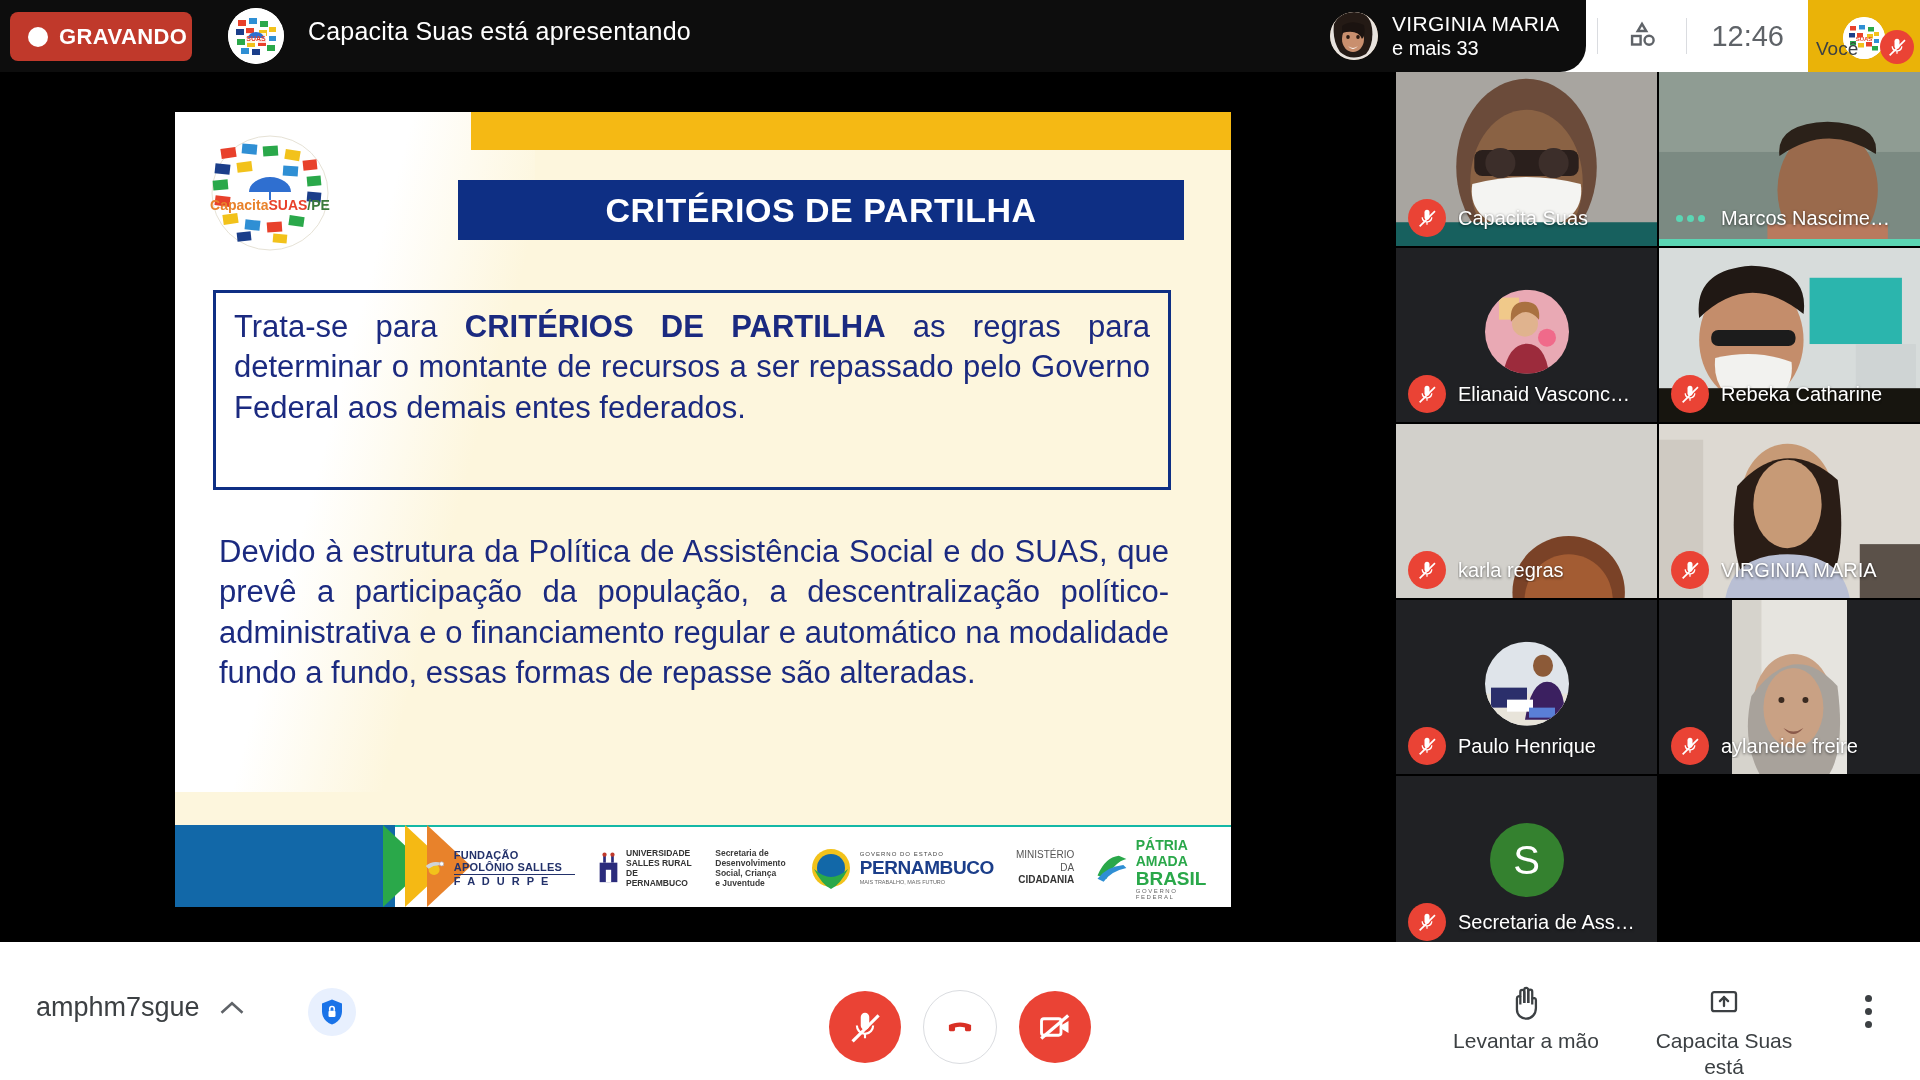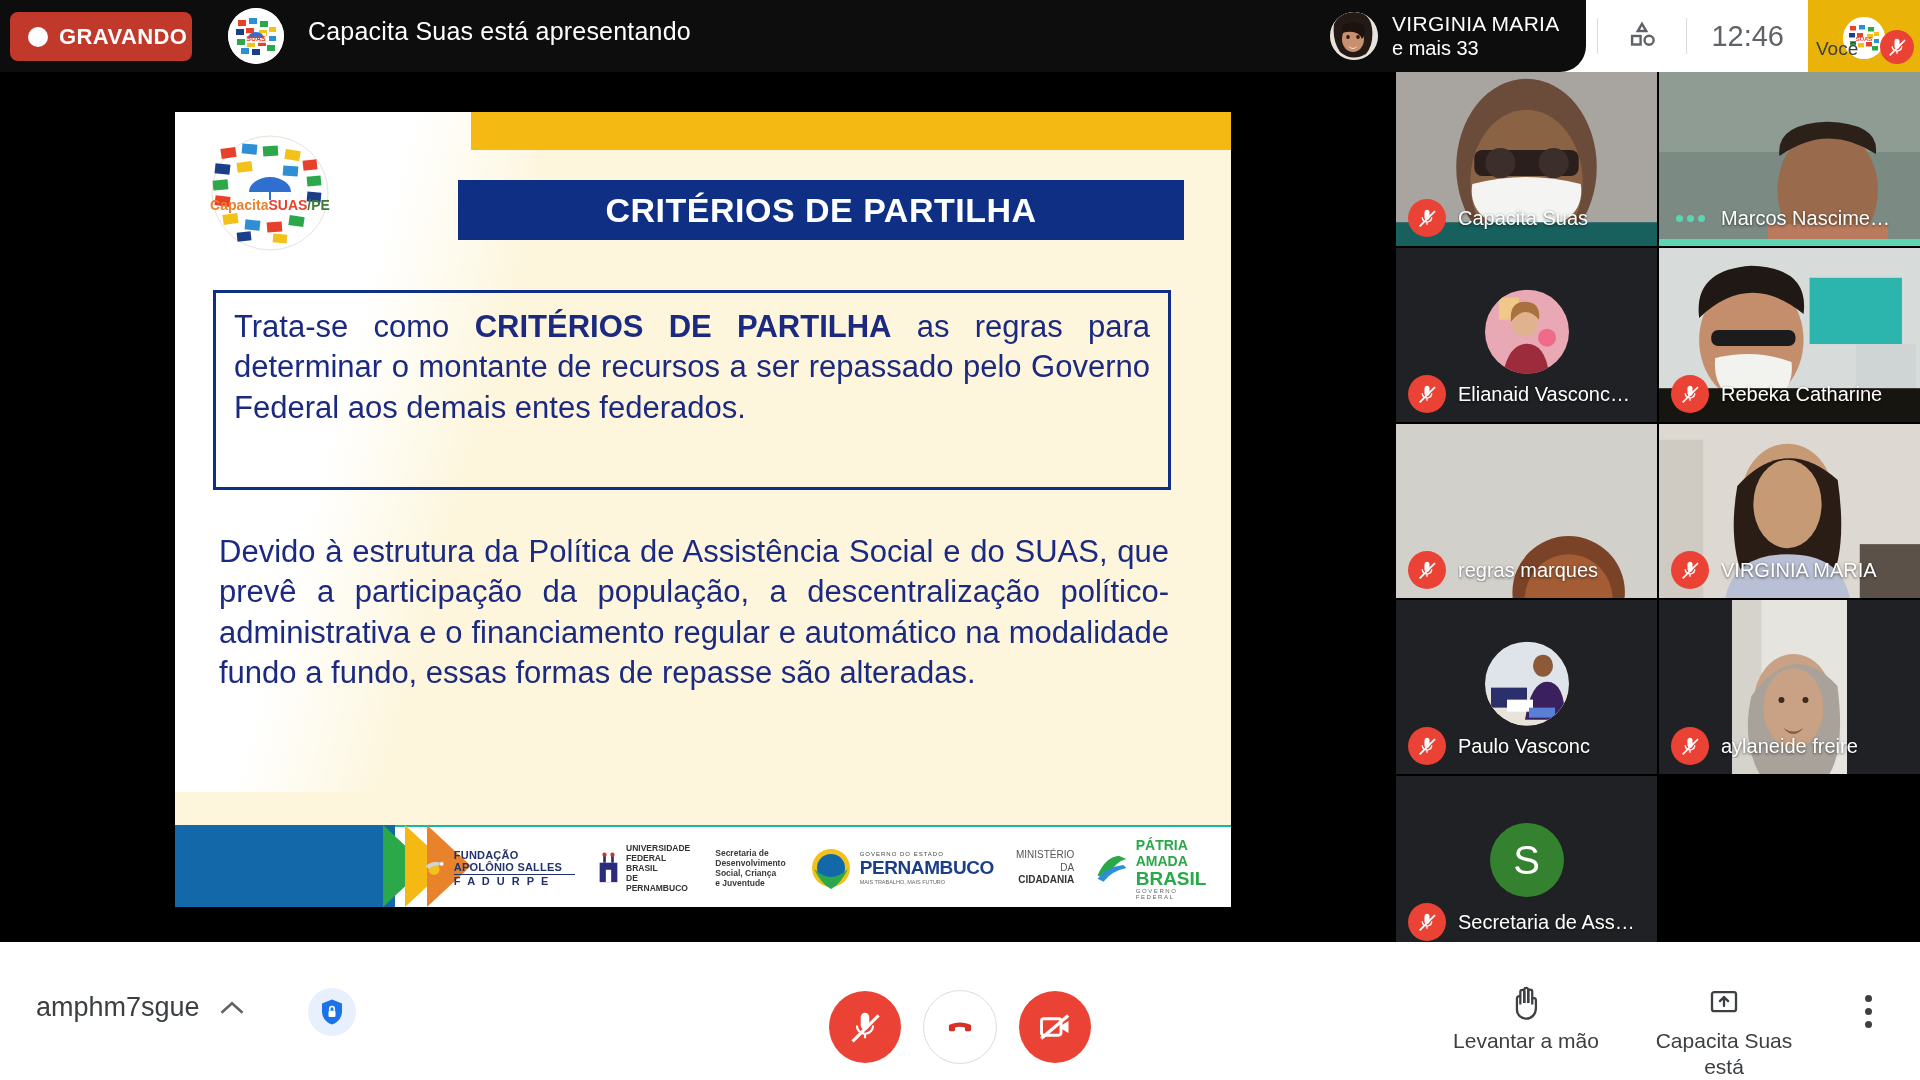--- a/index.html
+++ b/index.html
@@ -413,21 +413,21 @@
           </text>
         </svg>
       </div>
 
       <div class="slide-title-bar">
         <span class="slide-title">CRITÉRIOS DE PARTILHA</span>
       </div>
 
       <div class="slide-box">
         <p class="slide-p">
-          <span>Trata-se como </span><b>CRITÉRIOS DE PARTILHA</b><span> as regras para determinar o montante de recursos a ser repassado pelo Governo Federal aos demais entes federados.</span>
+          <span>Trata-se para </span><b>CRITÉRIOS DE PARTILHA</b><span> as regras para determinar o montante de recursos a ser repassado pelo Governo Federal aos demais entes federados.</span>
         </p>
       </div>
 
       <p class="slide-p2">Devido à estrutura da Política de Assistência Social e do SUAS, que prevê a participação da população, a descentralização político-administrativa e o financiamento regular e automático na modalidade fundo a fundo, essas formas de repasse são alteradas.</p>
 
       <div class="slide-footer">
         <div class="footer-blue"></div>
         <svg class="footer-chev" viewBox="0 0 120 82">
           <path d="M0 0 L44 41 L0 82 Z" fill="#1268a8"></path>
           <path d="M22 0 L66 41 L22 82 Z" fill="#2aa84a"></path>
@@ -452,21 +452,21 @@
             <svg width="26" height="36" viewBox="0 0 26 36">
                 <rect x="3" y="12" width="20" height="22" fill="#2b2c7c"></rect>
                 <rect x="7" y="4" width="3" height="8" fill="#2b2c7c"></rect>
                 <rect x="16" y="4" width="3" height="8" fill="#2b2c7c"></rect>
                 <circle cx="8.5" cy="3" r="2.4" fill="#c0392b"></circle>
                 <circle cx="17.5" cy="3" r="2.4" fill="#c0392b"></circle>
                 <rect x="10" y="20" width="6" height="14" fill="#fff"></rect>
               </svg>
             <div class="flogo-sm">
               <div>UNIVERSIDADE</div>
-              <div>FEDERAL BRASIL</div>
+              <div>SALLES RURAL</div>
               <div>DE PERNAMBUCO</div>
             </div>
           </div>
 
           <div class="flogo">
             <div class="flogo-sm" style="color:#3a3a3a">
               <div>Secretaria de</div>
               <div>Desenvolvimento</div>
               <div>Social, Criança</div>
               <div>e Juventude</div>
@@ -618,21 +618,21 @@
         </svg>
       </div>
       <div class="tile-bottom">
         <span class="tile-mic">
           <svg width="20" height="20" viewBox="0 0 24 24" fill="#fff">
               <path d="M12 14a3 3 0 0 0 3-3V5a3 3 0 0 0-6 0v6a3 3 0 0 0 3 3z"></path>
               <path d="M17 11a5 5 0 0 1-10 0H5.5a6.5 6.5 0 0 0 5.75 6.45V20h1.5v-2.55A6.5 6.5 0 0 0 18.5 11z"></path>
               <rect x="2.6" y="20.2" width="26" height="2.1" fill="#fff" transform="rotate(-45 4 21)"></rect>
             </svg>
         </span>
-        <span class="tile-name">regras marques</span>
+        <span class="tile-name">karla regras</span>
       </div>
     </div>
 
     <div class="tile">
       <div class="tile-media">
         <svg width="100%" height="100%" viewBox="0 0 260 174" preserveAspectRatio="xMidYMid slice">
           <rect width="260" height="174" fill="#ddd9d2"></rect>
           <rect x="0" y="16" width="44" height="158" fill="#cfcac2"></rect>
           <rect x="200" y="120" width="60" height="54" fill="#5b5149"></rect>
           <ellipse cx="128" cy="74" rx="46" ry="54" fill="#c79a76"></ellipse>
@@ -666,21 +666,21 @@
         </svg>
       </div>
       <div class="tile-bottom">
         <span class="tile-mic">
           <svg width="20" height="20" viewBox="0 0 24 24" fill="#fff">
               <path d="M12 14a3 3 0 0 0 3-3V5a3 3 0 0 0-6 0v6a3 3 0 0 0 3 3z"></path>
               <path d="M17 11a5 5 0 0 1-10 0H5.5a6.5 6.5 0 0 0 5.75 6.45V20h1.5v-2.55A6.5 6.5 0 0 0 18.5 11z"></path>
               <rect x="2.6" y="20.2" width="26" height="2.1" fill="#fff" transform="rotate(-45 4 21)"></rect>
             </svg>
         </span>
-        <span class="tile-name">Paulo Vasconc</span>
+        <span class="tile-name">Paulo Henrique</span>
       </div>
     </div>
 
     <div class="tile">
       <div class="tile-media" style="left:28%;right:28%;">
         <svg width="100%" height="100%" viewBox="0 0 116 174" preserveAspectRatio="xMidYMid slice">
           <rect width="116" height="174" fill="#e6e4df"></rect>
           <rect x="0" y="0" width="30" height="174" fill="#d6d3cc"></rect>
           <ellipse cx="62" cy="104" rx="40" ry="50" fill="#c9a184"></ellipse>
           <path d="M20 96 q42 -58 86 -10 q8 62 -8 88 h-70 q-18 -34 -8 -78z" fill="#a8a29b"></path>

